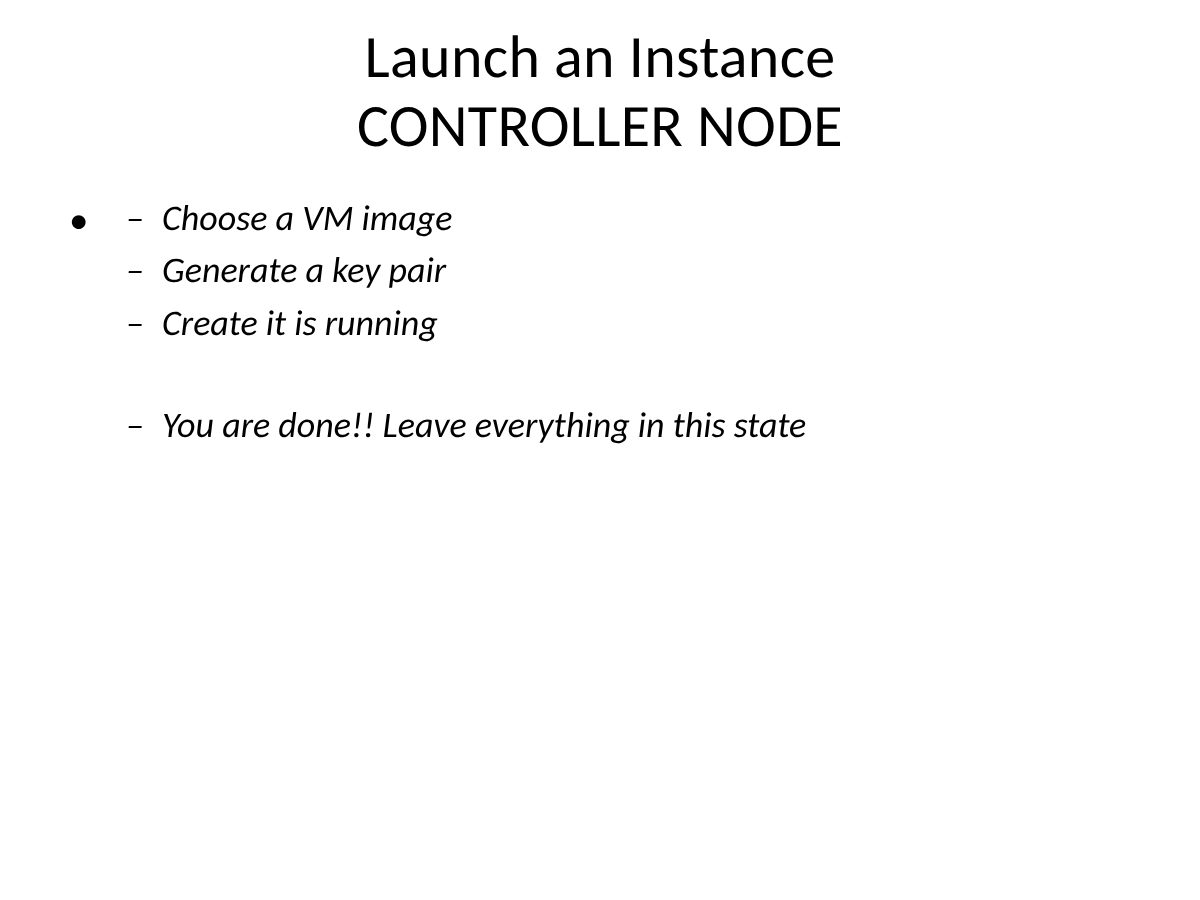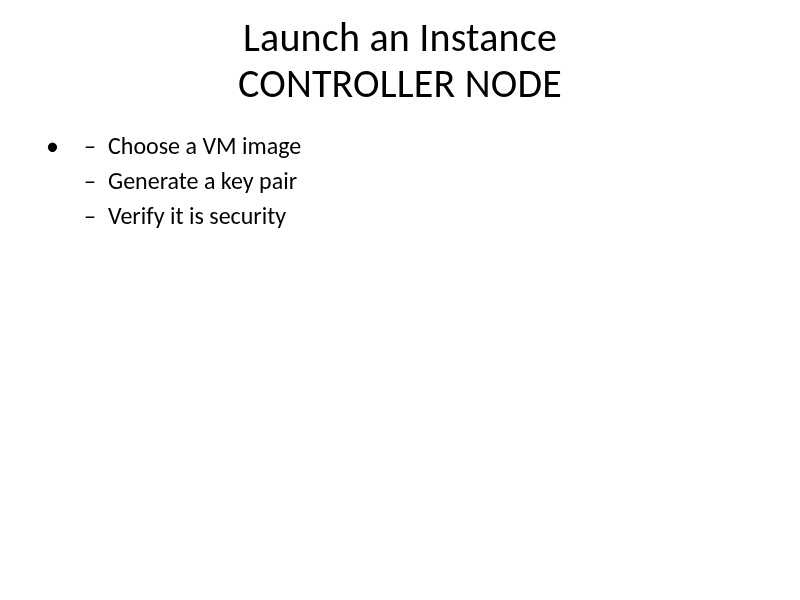--- a/index.html
+++ b/index.html
@@ -40,20 +40,21 @@
     ul.bullet-list > li::before {
       content: "•";
       position: absolute;
       left: -22px;
       top: 0;
     }
     ul.dash-list {
       list-style: none;
       padding-left: 40px;
       margin-top: 2px;
+      font-style: italic;
     }
     ul.dash-list > li {
       position: relative;
       font-size: 24px;
       line-height: 1.42;
       margin-bottom: 1px;
       padding-right: 30px;
     }
     ul.dash-list > li::before {
       content: "–";
@@ -71,16 +72,17 @@
 <div class="title-block">
   <div class="title-line">Launch an Instance</div>
   <div class="title-line">CONTROLLER NODE</div>
 </div>
 
 <ul class="bullet-list">
   <li>
     <ul class="dash-list">
       <li>Choose a VM image</li>
       <li>Generate a key pair</li>
-      <li>Verify it is security</li>
+      <li>Create it is running</li>
+      <li class="spaced">You are done!!  Leave everything in this state</li>
     </ul>
   </li>
 </ul>
 
 </body></html>

